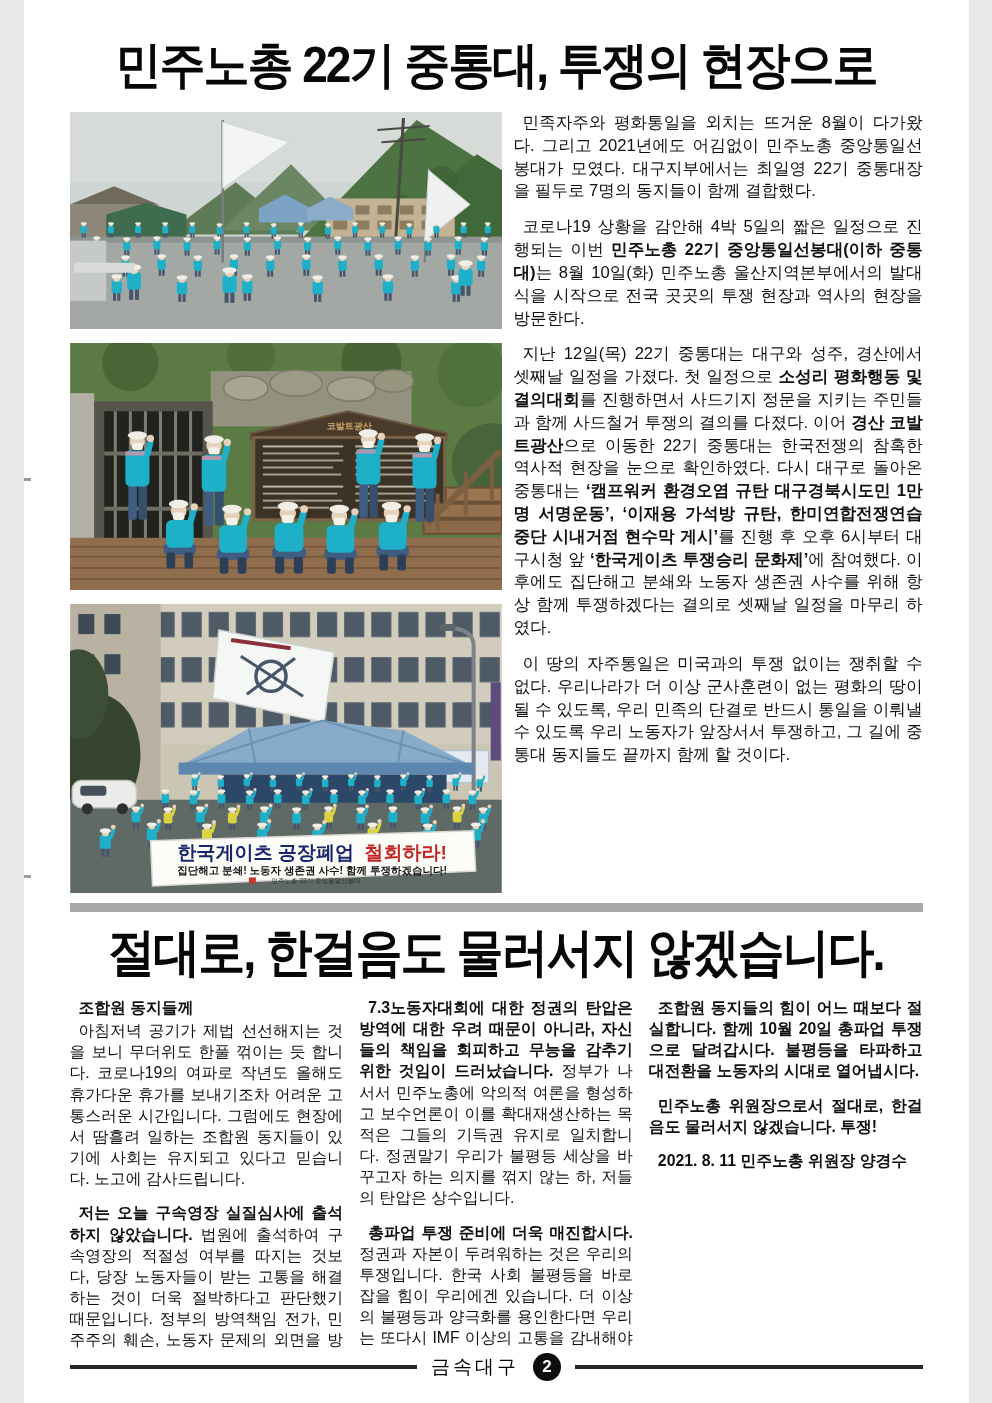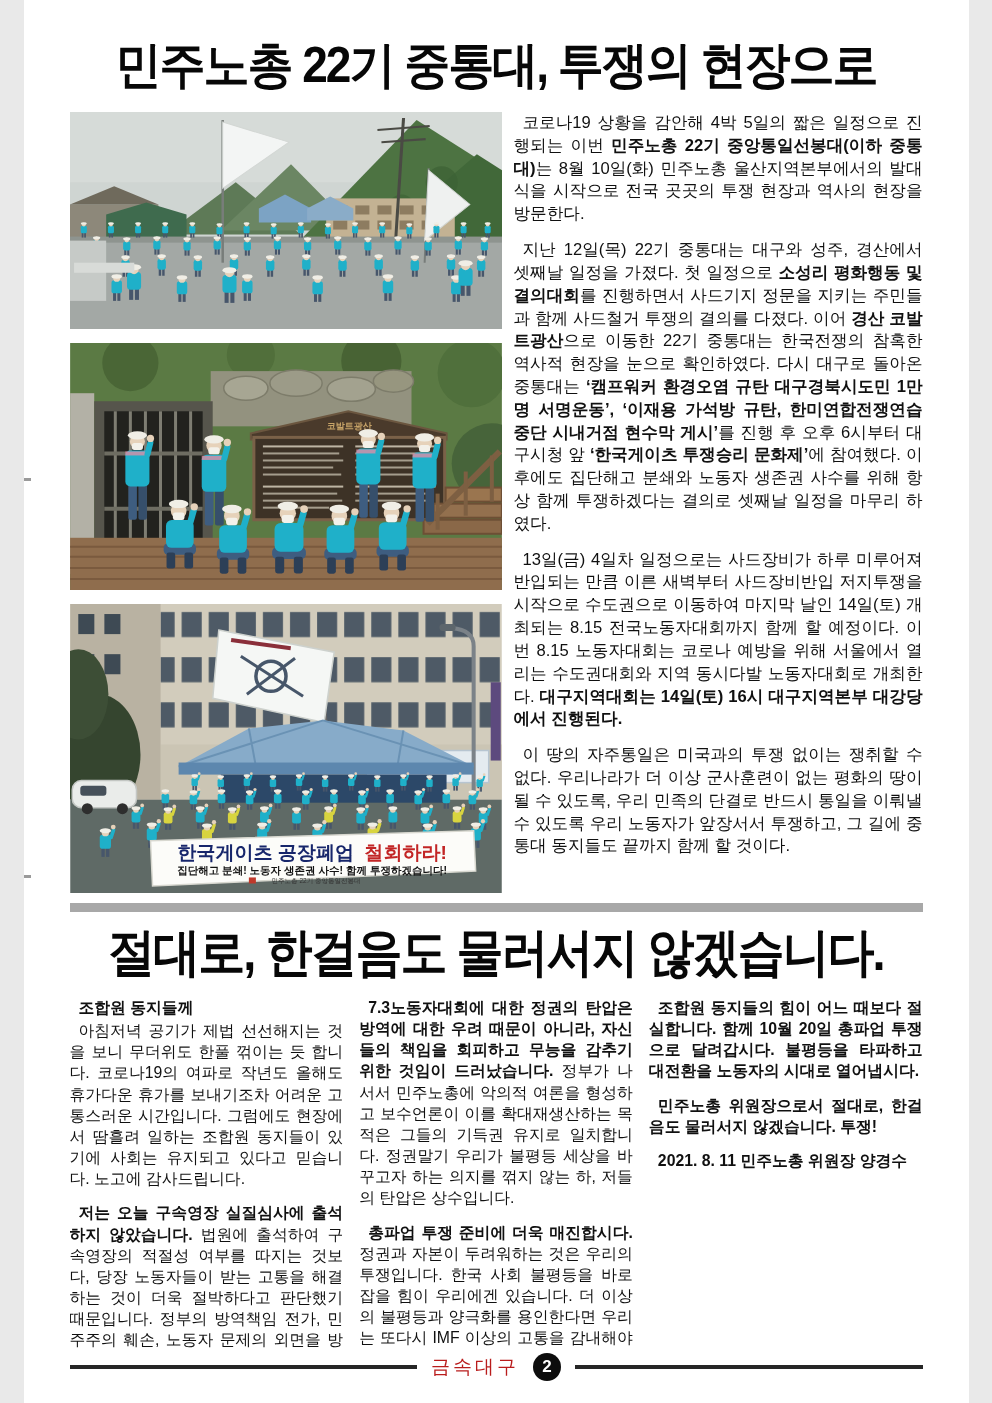--- a/index.html
+++ b/index.html
@@ -29,21 +29,21 @@
     margin:0;padding:8px 0 12px;color:#070707;transform:scaleY(1.1);
   }
   .columns{display:flex;gap:16px;font-size:15.8px;line-height:1.34;text-align:justify;max-height:352px;overflow:hidden;}
   .col{flex:1;min-width:0;}
   .col p.lead{margin-bottom:2px;}
   .footer{
     position:absolute;left:46px;right:46px;bottom:22px;
     display:flex;align-items:center;gap:14px;
   }
   .footer .rule{flex:1;height:4px;background:#262626;}
-  .footer-label{font-size:19px;letter-spacing:3px;color:#b91c1c;}
+  .footer-label{font-size:19px;letter-spacing:3px;color:#000000;}
   .page-badge{
     width:28px;height:28px;border-radius:50%;background:#0d0d0d;color:#fff;
     display:flex;align-items:center;justify-content:center;
     font-size:17px;font-weight:bold;
   }
 </style>
 </head>
 <body>
 
 <svg width="0" height="0" style="position:absolute" aria-hidden="true">
@@ -373,23 +373,23 @@
               <tspan fill="#c22525" dx="5">철회하라!</tspan>
             </text>
             <text x="241" y="269" text-anchor="middle" font-size="10.5" font-weight="bold" fill="#121212" font-family="Liberation Sans, sans-serif">집단해고 분쇄! 노동자 생존권 사수! 함께 투쟁하겠습니다!</text>
             <rect x="178" y="272.5" width="7" height="6" fill="#c0392b"></rect>
             <text x="245" y="278" text-anchor="middle" font-size="6.5" fill="#333" font-family="Liberation Sans, sans-serif">민주노총 22기 중앙통일선봉대</text>
           </g>
         </svg>
       </div>
 
       <div class="a1-text">
+        <p><span>민족자주와 평화통일을 외치는 뜨거운 8월이 다가왔다. 그리고 2021년에도 어김없이 민주노총 중앙통일선봉대가 모였다. 대구지부에서는 최일영 22기 중통대장을 필두로 7명의 동지들이 함께 결합했다.</span></p>
         <p><span>코로나19 상황을 감안해 4박 5일의 짧은 일정으로 진행되는 이번 </span><b>민주노총 22기 중앙통일선봉대(이하 중통대)</b><span>는 8월 10일(화) 민주노총 울산지역본부에서의 발대식을 시작으로 전국 곳곳의 투쟁 현장과 역사의 현장을 방문한다.</span></p>
         <p><span>지난 12일(목) 22기 중통대는 대구와 성주, 경산에서 셋째날 일정을 가졌다. 첫 일정으로 </span><b>소성리 평화행동 및 결의대회</b><span>를 진행하면서 사드기지 정문을 지키는 주민들과 함께 사드철거 투쟁의 결의를 다졌다. 이어 </span><b>경산 코발트광산</b><span>으로 이동한 22기 중통대는 한국전쟁의 참혹한 역사적 현장을 눈으로 확인하였다. 다시 대구로 돌아온 중통대는 </span><b>‘캠프워커 환경오염 규탄 대구경북시도민 1만명 서명운동’, ‘이재용 가석방 규탄, 한미연합전쟁연습 중단 시내거점 현수막 게시’</b><span>를 진행 후 오후 6시부터 대구시청 앞 </span><b>‘한국게이츠 투쟁승리 문화제’</b><span>에 참여했다. 이후에도 집단해고 분쇄와 노동자 생존권 사수를 위해 항상 함께 투쟁하겠다는 결의로 셋째날 일정을 마무리 하였다.</span></p>
-        <p><span>13일(금) 4일차 일정으로는 사드장비가 하루 미루어져 반입되는 만큼 이른 새벽부터 사드장비반입 저지투쟁을 시작으로 수도권으로 이동하여 마지막 날인 14일(토) 개최되는 8.15 전국노동자대회까지 함께 할 예정이다. 이번 8.15 노동자대회는 코로나 예방을 위해 서울에서 열리는 수도권대회와 지역 동시다발 노동자대회로 개최한다. </span><b>대구지역대회는 14일(토) 16시 대구지역본부 대강당에서 진행된다.</b></p>
         <p><span>이 땅의 자주통일은 미국과의 투쟁 없이는 쟁취할 수 없다. 우리나라가 더 이상 군사훈련이 없는 평화의 땅이 될 수 있도록, 우리 민족의 단결로 반드시 통일을 이뤄낼 수 있도록 우리 노동자가 앞장서서 투쟁하고, 그 길에 중통대 동지들도 끝까지 함께 할 것이다.</span></p>
       </div>
     </div>
 
     <div class="section-divider"></div>
 
     <h2 class="sub-title">절대로, 한걸음도 물러서지 않겠습니다.</h2>
 
     <div class="columns">
       <div class="col">

